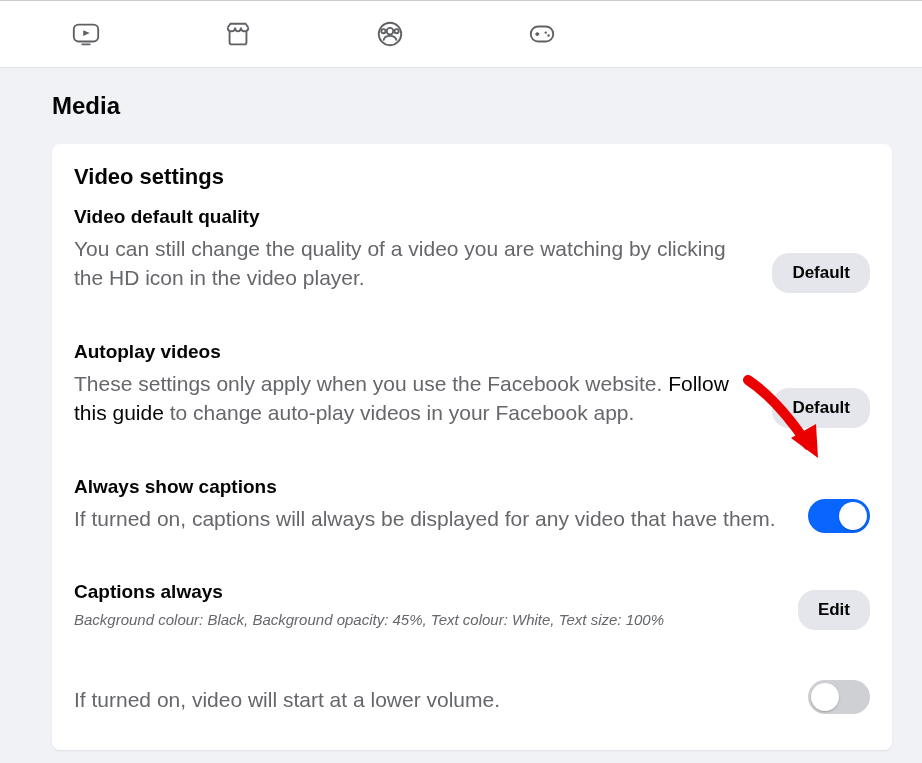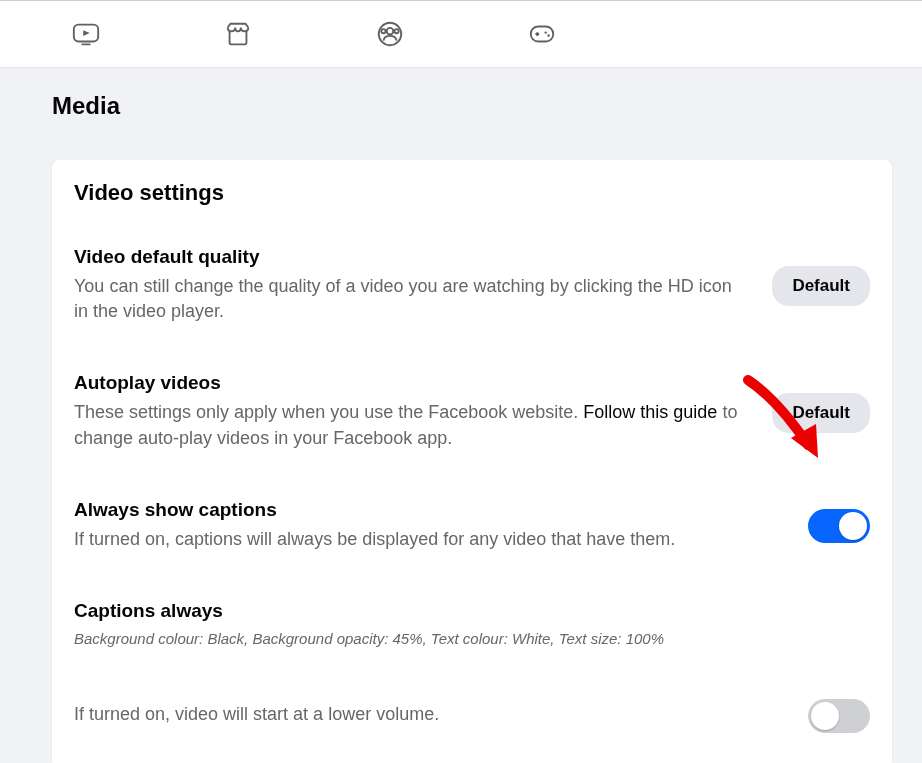--- a/index.html
+++ b/index.html
@@ -20,46 +20,46 @@
     width: 32px; height: 32px;
     display: flex; align-items: center; justify-content: center;
     color: #65676b;
   }
   .topbar .nav-icon svg { width: 30px; height: 30px; stroke: #5f6164; fill: none; stroke-width: 2; }
 
   .page {
     padding: 24px 30px 40px 52px;
   }
   .page-title {
-    font-size: 24px; font-weight: 700; margin-bottom: 40px; color: #050505;
+    font-size: 24px; font-weight: 700; margin-bottom: 24px; color: #050505;
   }
 
   .card {
     background: #fff;
     border-radius: 8px;
     padding: 20px 22px 36px 22px;
     box-shadow: 0 1px 2px rgba(0,0,0,0.08);
   }
   .card-title {
-    font-size: 22px; font-weight: 700; color: #050505; margin-bottom: 40px;
+    font-size: 22px; font-weight: 700; color: #050505; margin-bottom: 16px;
   }
 
   .row {
-    display: flex; align-items: center; justify-content: space-between;
+    display: flex; align-items: flex-end; justify-content: space-between;
     gap: 24px;
     margin-bottom: 48px;
   }
   .row:last-child { margin-bottom: 0; }
 
   .row .text { flex: 1; }
   .row .lbl {
     font-size: 19px; font-weight: 600; color: #050505; margin-bottom: 6px;
   }
   .row .desc {
-    font-size: 18px; color: #65676b; line-height: 1.4;
+    font-size: 21px; color: #65676b; line-height: 1.4;
   }
   .row .desc .strong { color: #050505; font-weight: 500; }
   .row .desc.small { font-size: 15px; font-style: italic; }
 
   .btn {
     background: #e4e6eb;
     border: none;
     border-radius: 17px;
     padding: 10px 20px;
     font-size: 17px;
@@ -162,20 +162,21 @@
       <div class="toggle on">
         <div class="knob"></div>
       </div>
     </div>
 
     <div class="row">
       <div class="text">
         <div class="lbl">Captions always</div>
         <div class="desc small">Background colour: Black, Background opacity: 45%, Text colour: White, Text size: 100%</div>
       </div>
+      <button class="btn">Edit</button>
     </div>
 
     <div class="row">
       <div class="text">
         <div class="desc">If turned on, video will start at a lower volume.</div>
       </div>
       <div class="toggle off">
         <div class="knob"></div>
       </div>
     </div>

